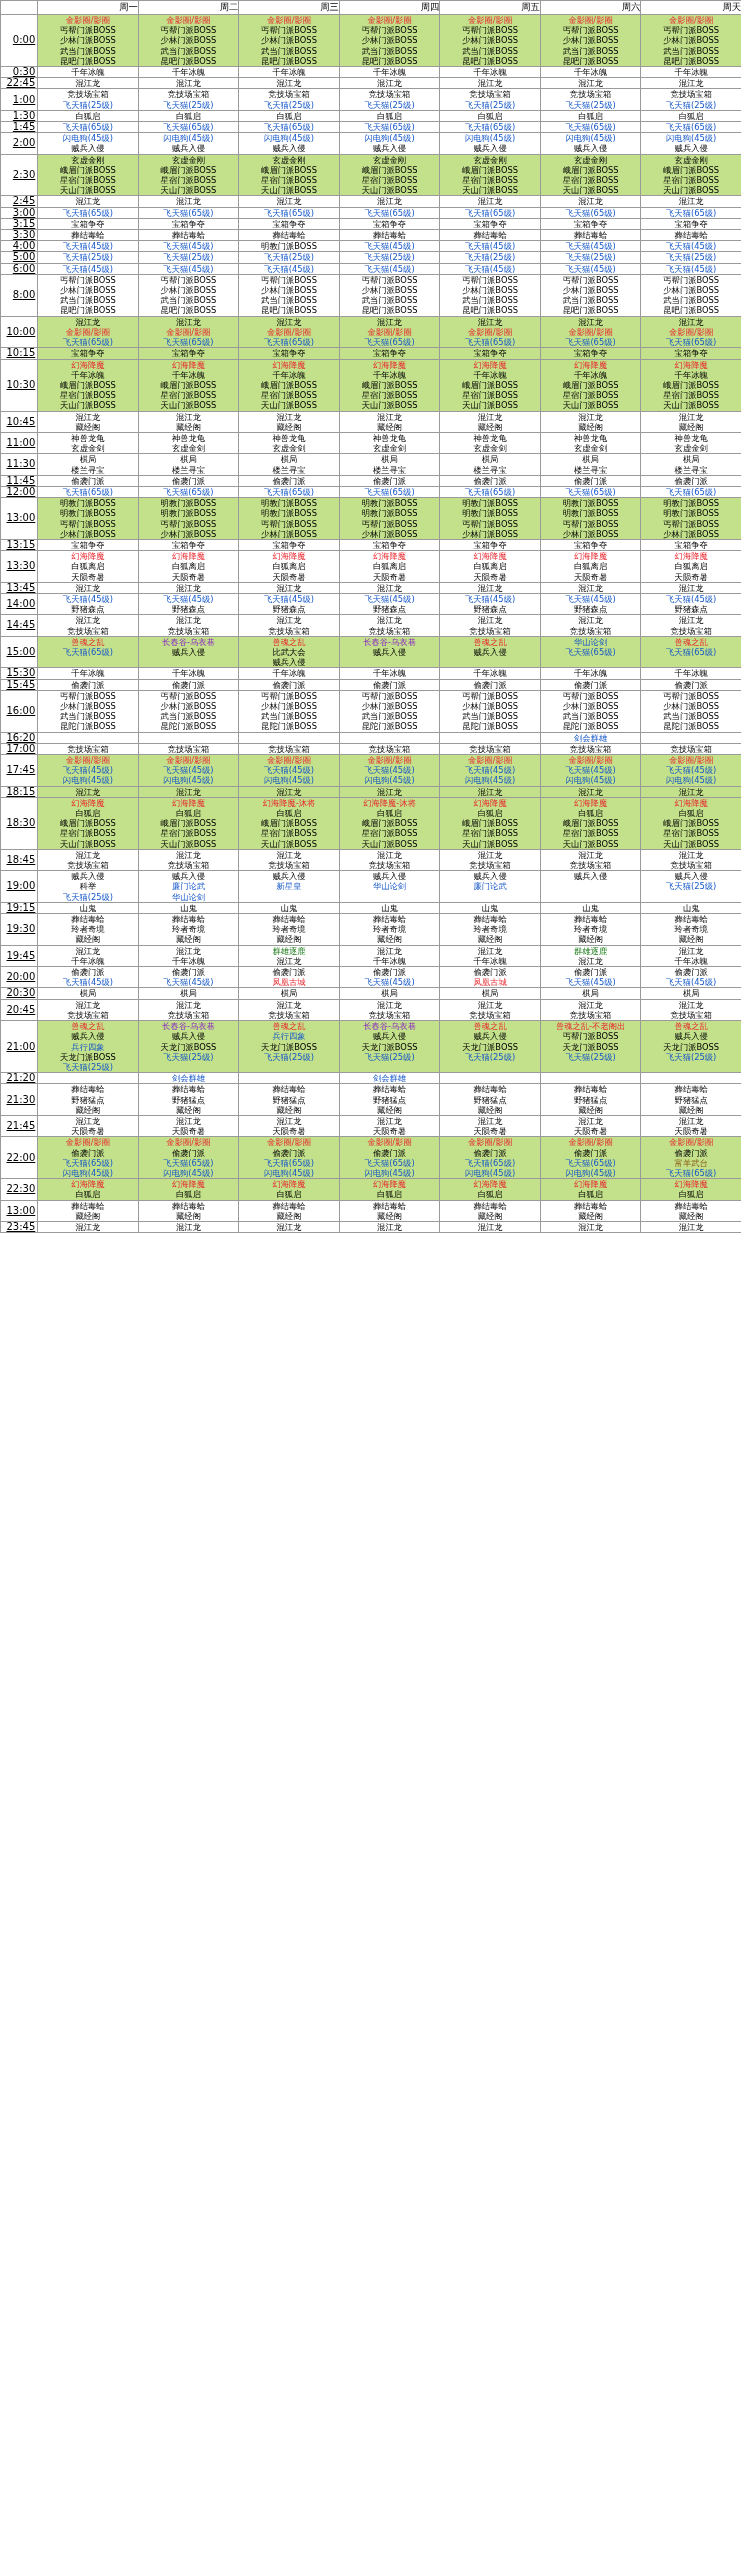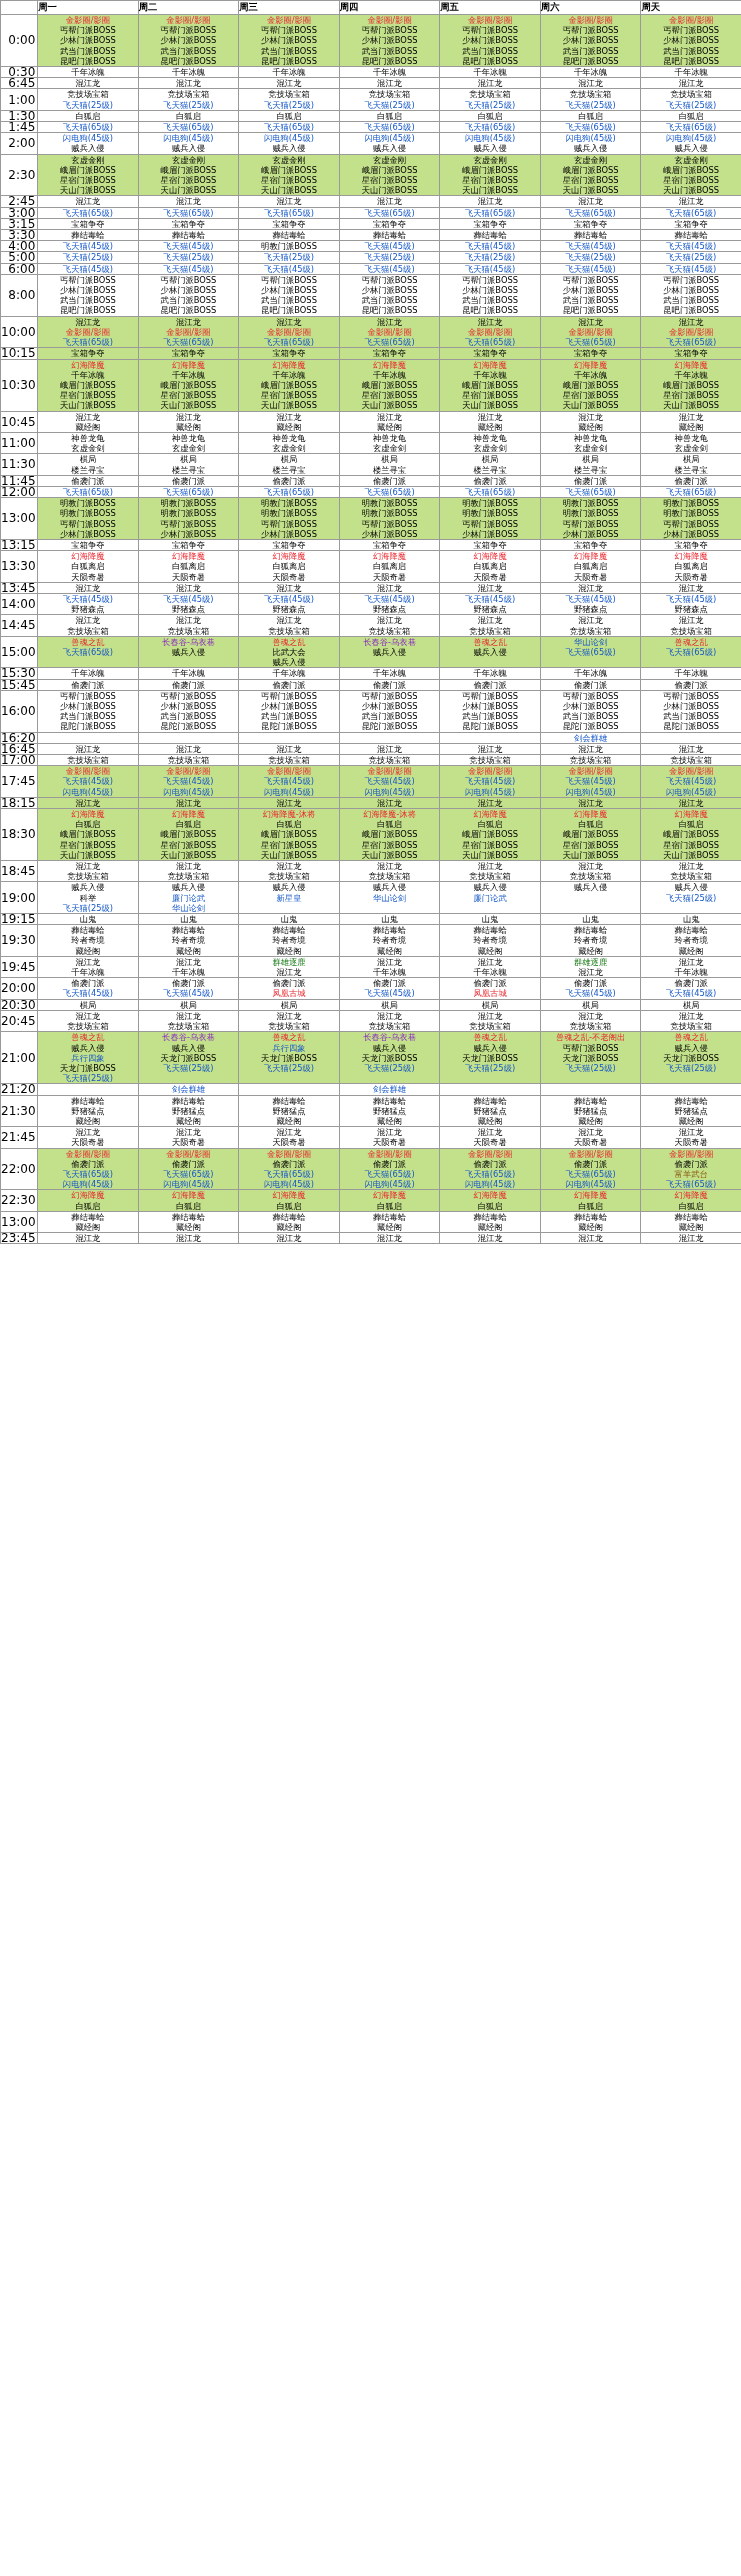--- a/index.html
+++ b/index.html
@@ -17,34 +17,35 @@
   col.daycol{width:100px;}
   th,td{
     border:0.9px solid #9a9a9a;
     padding:0;
     vertical-align:top;
     font-size:8.3px;
     line-height:10.2px;
   }
   thead th{
     height:13px;
-    text-align:left;
-    font-weight:bold;
+    text-align:right;
+    font-weight:normal;
     font-size:9.3px;
     background:#ffffff;
     vertical-align:middle;
   }
   td.time{
     text-align:right;
     padding-right:1.9px;
-    font-size:12px;
+    font-size:10px;
     color:#000;
     vertical-align:middle;
     background:#ffffff;
     white-space:nowrap;
+    text-decoration:underline;
   }
   td.cell{
     padding:0 0.9px;
     text-align:center;
   }
   .ev{
     display:block;
     white-space:nowrap;
     overflow:hidden;
     text-overflow:clip;
@@ -161,21 +162,21 @@
             <span class="ev c-black">千年冰魄</span>
           </td>
           <td class="cell bg-white">
             <span class="ev c-black">千年冰魄</span>
           </td>
           <td class="cell bg-white">
             <span class="ev c-black">千年冰魄</span>
           </td>
         </tr>
         <tr>
-          <td class="time">6:45</td>
+          <td class="time">22:45</td>
           <td class="cell bg-white">
             <span class="ev c-black">混江龙</span>
           </td>
           <td class="cell bg-white">
             <span class="ev c-black">混江龙</span>
           </td>
           <td class="cell bg-white">
             <span class="ev c-black">混江龙</span>
           </td>
           <td class="cell bg-white">
@@ -1147,44 +1148,20 @@
             <span class="ev empty">&nbsp;</span>
           </td>
           <td class="cell bg-white">
             <span class="ev empty">&nbsp;</span>
           </td>
           <td class="cell bg-white">
             <span class="ev c-blue">剑会群雄</span>
           </td>
           <td class="cell bg-white">
             <span class="ev empty">&nbsp;</span>
-          </td>
-        </tr>
-        <tr>
-          <td class="time">16:45</td>
-          <td class="cell bg-white">
-            <span class="ev c-black">混江龙</span>
-          </td>
-          <td class="cell bg-white">
-            <span class="ev c-black">混江龙</span>
-          </td>
-          <td class="cell bg-white">
-            <span class="ev c-black">混江龙</span>
-          </td>
-          <td class="cell bg-white">
-            <span class="ev c-black">混江龙</span>
-          </td>
-          <td class="cell bg-white">
-            <span class="ev c-black">混江龙</span>
-          </td>
-          <td class="cell bg-white">
-            <span class="ev c-black">混江龙</span>
-          </td>
-          <td class="cell bg-white">
-            <span class="ev c-black">混江龙</span>
           </td>
         </tr>
         <tr>
           <td class="time">17:00</td>
           <td class="cell bg-white">
             <span class="ev c-black">竞技场宝箱</span>
           </td>
           <td class="cell bg-white">
             <span class="ev c-black">竞技场宝箱</span>
           </td>

